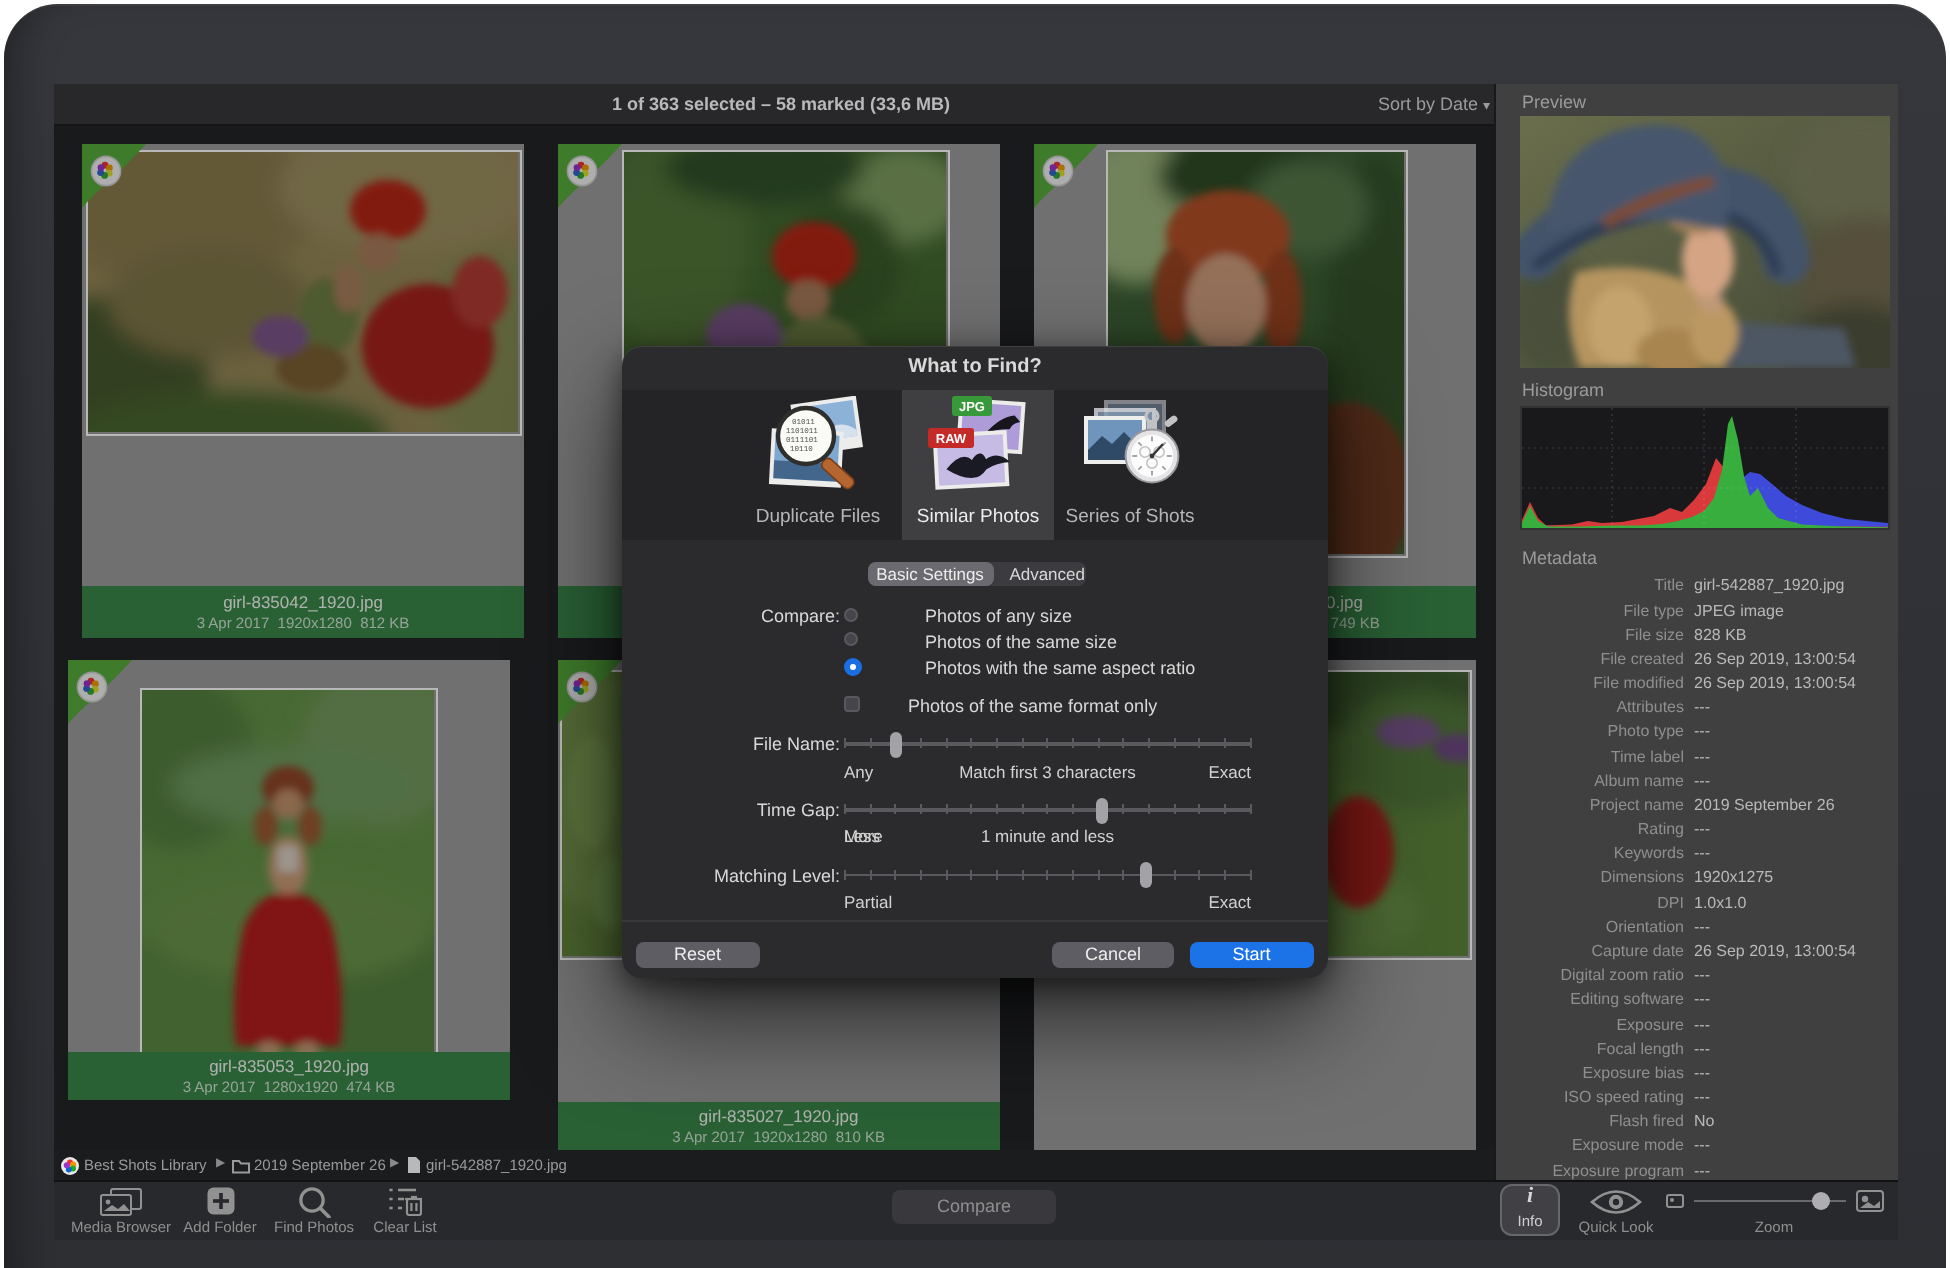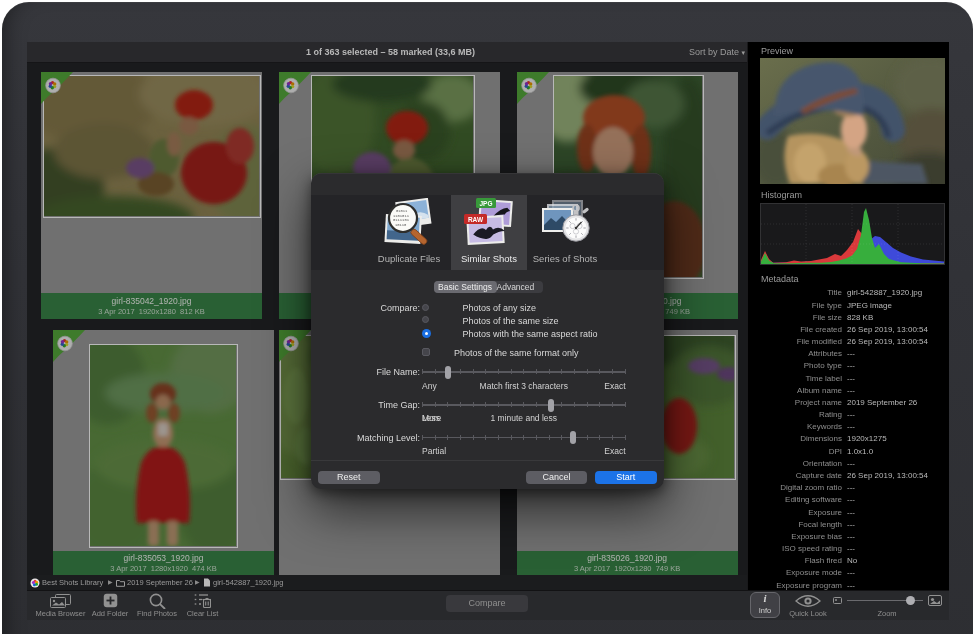--- a/index.html
+++ b/index.html
@@ -16,21 +16,21 @@
   #topbar .sort { right:2px; top:0; line-height:21px; font-size:9px; color:#9b9b9b; }
   #grid { left:0; top:21px; width:720px; height:512px; background:#232427; }
   .cell { position:absolute; background:#9c9c9c; }
   .photo { position:absolute; border:1.5px solid #fff; overflow:hidden; }
   .gbar { position:absolute; left:0; bottom:0; width:100%; background:#3a8648; text-align:center; color:#f2f7f2; }
   .gbar .fn { font-size:8.5px; margin-top:3px; }
   .gbar .meta { font-size:7.5px; color:#cfe2d2; margin-top:1px; }
   .badge { position:absolute; left:0; top:0; width:33px; height:33px; }
   #dim { left:0; top:21px; width:720px; height:512px; background:rgba(0,0,0,0.28); }
   #statusbar { left:0; top:533px; width:720px; height:15px; background:#1b1c1e; color:#9a9a9a; font-size:7.5px; line-height:15px; }
-  #sidebar { left:720px; top:0; width:202px; height:548px; background:#000000; border-left:1px solid #19191b; }
+  #sidebar { left:720px; top:0; width:202px; height:548px; background:#404040; border-left:1px solid #19191b; }
   #toolbar { left:0; top:548px; width:922px; height:30px; background:#28292c; border-top:1px solid #121214; }
   .sblabel { position:absolute; left:13px; font-size:9px; color:#9b9b9b; }
   .mrow { position:absolute; font-size:8px; white-space:nowrap; }
   .mkey { position:absolute; right:108px; color:#8f8f8f; }
   .mval { position:absolute; left:99px; color:#b9b9b9; }
   #dialog { position:absolute; left:311px; top:173px; width:353px; height:316px; border-radius:10px;
     background:#2b2b2d; box-shadow:0 20px 50px rgba(0,0,0,0.65), 0 4px 14px rgba(0,0,0,0.5), inset 0 0.5px 0 rgba(255,255,255,0.1); }
   
   .dtitle { top:5px; width:100%; text-align:center; font-size:10px; font-weight:bold; color:#d9d9d9; }
   #iconrow { left:0; top:22px; width:353px; height:75px; background:#242427; }
@@ -189,21 +189,21 @@
               <circle cx="11.5" cy="10.6" r="1.7" fill="#e33"></circle>
               <circle cx="13.7" cy="12" r="1.7" fill="#e90"></circle>
               <circle cx="13.6" cy="14.6" r="1.7" fill="#dd3"></circle>
               <circle cx="11.3" cy="15.7" r="1.7" fill="#3a3"></circle>
               <circle cx="9.3" cy="14.3" r="1.7" fill="#36c"></circle>
               <circle cx="9.5" cy="11.8" r="1.7" fill="#93c"></circle>
             </g>
           </svg>
       </div>
 
-      <div class="cell" style="left:26px;top:267px;width:221px;height:245px">
+      <div class="cell" style="left:7px;top:267px;width:221px;height:220px">
         <div class="photo" style="left:36px;top:13.5px;width:149px;height:204px">
           <svg width="146" height="201" viewBox="0 0 146 201" preserveAspectRatio="none">
             <rect width="146" height="201" fill="#649247"></rect>
             <g filter="url(#bl5)">
               <ellipse cx="18" cy="35" rx="38" ry="45" fill="#558040"></ellipse>
               <ellipse cx="120" cy="28" rx="40" ry="40" fill="#74995e"></ellipse>
               <ellipse cx="25" cy="165" rx="45" ry="48" fill="#5b8843"></ellipse>
               <ellipse cx="125" cy="160" rx="38" ry="52" fill="#568240"></ellipse>
               <ellipse cx="75" cy="48" rx="60" ry="20" fill="#6f9a60"></ellipse>
               <ellipse cx="75" cy="120" rx="70" ry="25" fill="#6a944c"></ellipse>
@@ -250,20 +250,24 @@
               <ellipse cx="80" cy="120" rx="60" ry="30" fill="#6f9448"></ellipse>
             </g>
             <g filter="url(#bl2)">
               <ellipse cx="15" cy="60" rx="12" ry="28" fill="#7fa055"></ellipse>
               <ellipse cx="25" cy="110" rx="10" ry="18" fill="#7aa052"></ellipse>
               <ellipse cx="140" cy="75" rx="25" ry="30" fill="#a5201a"></ellipse>
               <ellipse cx="138" cy="40" rx="12" ry="12" fill="#a87c5a"></ellipse>
             </g>
           </svg>
         </div>
+        <div class="gbar" style="height:24px">
+            <div class="fn" style="margin-top:2px">girl-835027_1920.jpg</div>
+            <div class="meta">3 Apr 2017&nbsp; 1920x1280&nbsp; 810 KB</div>
+          </div>
         <svg class="badge" width="33" height="33">
             <path d="M0,0 L32,0 Q20,13 12,20 Q5,26 0,32 Z" fill="#57ab3c"></path>
             <circle cx="12" cy="13.5" r="7.3" fill="#f2f2f2" stroke="#cfcfcf" stroke-width="0.8"></circle>
             <g>
               <circle cx="11.5" cy="10.6" r="1.7" fill="#e33"></circle>
               <circle cx="13.7" cy="12" r="1.7" fill="#e90"></circle>
               <circle cx="13.6" cy="14.6" r="1.7" fill="#dd3"></circle>
               <circle cx="11.3" cy="15.7" r="1.7" fill="#3a3"></circle>
               <circle cx="9.3" cy="14.3" r="1.7" fill="#36c"></circle>
               <circle cx="9.5" cy="11.8" r="1.7" fill="#93c"></circle>
@@ -281,24 +285,20 @@
               <ellipse cx="190" cy="40" rx="40" ry="30" fill="#52763a"></ellipse>
               <ellipse cx="120" cy="120" rx="70" ry="30" fill="#6b9146"></ellipse>
             </g>
             <g filter="url(#bl2)">
               <ellipse cx="160" cy="90" rx="18" ry="28" fill="#a5201a"></ellipse>
               <ellipse cx="185" cy="30" rx="16" ry="8" fill="#77548a"></ellipse>
               <ellipse cx="210" cy="38" rx="12" ry="7" fill="#6d4a80"></ellipse>
             </g>
           </svg>
         </div>
-        <div class="gbar" style="height:24px">
-            <div class="fn" style="margin-top:2px">girl-835026_1920.jpg</div>
-            <div class="meta">3 Apr 2017&nbsp; 1920x1280&nbsp; 749 KB</div>
-          </div>
         <svg class="badge" width="33" height="33">
             <path d="M0,0 L32,0 Q20,13 12,20 Q5,26 0,32 Z" fill="#57ab3c"></path>
             <circle cx="12" cy="13.5" r="7.3" fill="#f2f2f2" stroke="#cfcfcf" stroke-width="0.8"></circle>
             <g>
               <circle cx="11.5" cy="10.6" r="1.7" fill="#e33"></circle>
               <circle cx="13.7" cy="12" r="1.7" fill="#e90"></circle>
               <circle cx="13.6" cy="14.6" r="1.7" fill="#dd3"></circle>
               <circle cx="11.3" cy="15.7" r="1.7" fill="#3a3"></circle>
               <circle cx="9.3" cy="14.3" r="1.7" fill="#36c"></circle>
               <circle cx="9.5" cy="11.8" r="1.7" fill="#93c"></circle>
@@ -546,20 +546,21 @@
       <div class="abs" style="left:879px;top:4.5px;width:9px;height:9px;border-radius:50%;background:#aeaeb2"></div>
       <svg class="abs" style="left:901px;top:4px" width="14" height="11">
           <rect x="0.5" y="0.5" width="13" height="10" rx="1.5" fill="none" stroke="#919191" stroke-width="1"></rect>
           <circle cx="4.5" cy="4.5" r="1.6" fill="#919191"></circle>
           <path d="M2 9 l4 -3 3 2 3 -2.5v3.5z" fill="#919191"></path>
         </svg>
       <div class="abs tlabel" style="left:840px;top:18px;width:40px">Zoom</div>
     </div>
   </div>
   <div id="dialog">
+    <div class="abs dtitle">What to Find?</div>
     <div class="abs" id="iconrow"></div>
     <div class="abs" id="iconsel"></div>
 
     <svg class="abs" style="left:72px;top:25px" width="52" height="53">
       <g transform="rotate(-8 30 16)">
           <rect x="14" y="2" width="33" height="26" fill="#ececea"></rect>
           <rect x="16" y="4" width="29" height="18" fill="#8cb2d8"></rect>
           <path d="M16 18 q7 -5 13 0 q8 -6 16 1 v3 h-29 z" fill="#d5e2ee"></path>
         </g>
       <g transform="rotate(3 20 34)">
@@ -621,27 +622,27 @@
         <line x1="43.8" y1="23.2" x2="42.2" y2="24.8"></line>
           <line x1="30.2" y1="36.8" x2="31.8" y2="35.2"></line>
       </g>
       <circle cx="33.5" cy="28" r="2.6" fill="none" stroke="#c2c2c6" stroke-width="0.8"></circle>
       <circle cx="40.5" cy="28" r="2.6" fill="none" stroke="#c2c2c6" stroke-width="0.8"></circle>
       <circle cx="37" cy="33.5" r="2.6" fill="none" stroke="#c2c2c6" stroke-width="0.8"></circle>
       <line x1="37" y1="30" x2="42.5" y2="24" stroke="#333" stroke-width="1.2"></line>
       <circle cx="37" cy="30" r="1.2" fill="#333"></circle>
     </svg>
     <div class="abs ilabel" style="left:60px;width:76px">Duplicate Files</div>
-    <div class="abs ilabel" style="left:140px;width:76px;color:#ededed">Similar Shots</div>
+    <div class="abs ilabel" style="left:140px;width:76px;color:#ededed">Similar Photos</div>
     <div class="abs ilabel" style="left:216px;width:76px">Series of Shots</div>
 
     <div class="abs" style="left:122.5px;top:107.5px;width:109px;height:12px;border-radius:4px;background:#3c3c40">
       <div class="abs" style="left:0;top:0;width:63px;height:12px;border-radius:4px;background:#6a6a70"></div>
       <div class="abs" style="left:0;top:0;width:63px;height:12px;font-size:8.5px;color:#ededed;text-align:center;line-height:12px">Basic Settings</div>
-      <div class="abs" style="left:63px;top:0;width:46px;height:12px;font-size:8.5px;color:#d8d8d8;text-align:left;line-height:12px">Advanced</div>
+      <div class="abs" style="left:63px;top:0;width:46px;height:12px;font-size:8.5px;color:#d8d8d8;text-align:right;line-height:12px">Advanced</div>
     </div>
 
     <div class="abs rlab" style="right:244px;top:130.2px">Compare:</div>
     <div class="abs radio" style="left:110.7px;top:130.7px"></div>
     <div class="abs radio" style="left:110.7px;top:143.3px"></div>
     <div class="abs radio-on" style="left:110.7px;top:156.1px"></div>
     <div class="abs dlg-txt" style="left:122.5px;top:130.2px">Photos of any size</div>
     <div class="abs dlg-txt" style="left:122.5px;top:142.8px">Photos of the same size</div>
     <div class="abs dlg-txt" style="left:122.5px;top:155.6px">Photos with the same aspect ratio</div>
     <div class="abs checkbox" style="left:110.7px;top:174.5px"></div>

